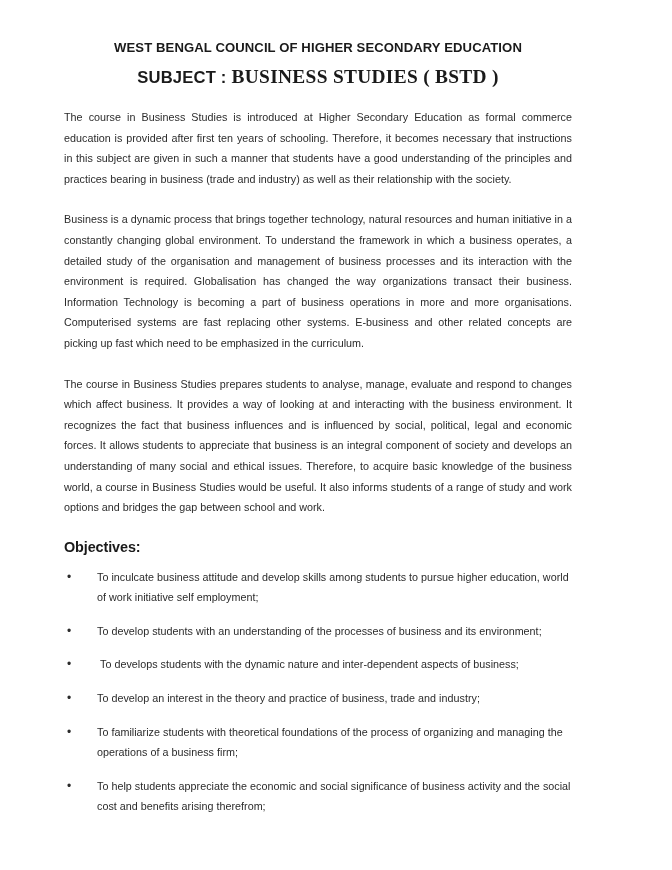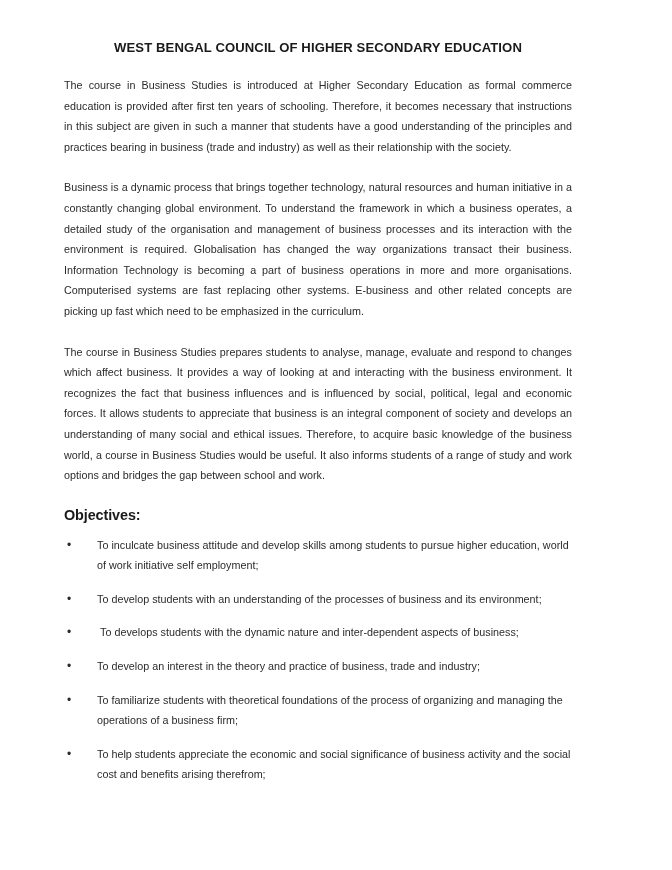--- a/index.html
+++ b/index.html
@@ -119,20 +119,23 @@
     white-space: pre-wrap;
   }
 </style>
 </head>
 <body>
 
 <div class="page">
 
   <header class="doc-header">
     <div class="header-line-1">WEST BENGAL COUNCIL OF HIGHER SECONDARY EDUCATION</div>
+    <div class="subject-line">
+      <span class="subject-label">SUBJECT :</span><span class="subject-value">BUSINESS STUDIES ( BSTD )</span>
+    </div>
   </header>
 
   <section>
 
     <p class="body-para para-gap-first">The course in Business Studies is introduced at Higher Secondary Education as formal commerce education is provided after first ten years of schooling. Therefore, it becomes necessary that instructions in this subject are given in such a manner that students have a good understanding of the principles and practices bearing in business (trade and industry) as well as their relationship with the society.</p>
 
     <p class="body-para para-gap">Business is a dynamic process that brings together technology, natural resources and human initiative in a constantly changing global environment. To understand the framework in which a business operates, a detailed study of the organisation and management of business processes and its interaction with the environment is required. Globalisation has changed the way organizations transact their business. Information Technology is becoming a part of business operations in more and more organisations. Computerised systems are fast replacing other systems. E-business and other related concepts are picking up fast which need to be emphasized in the curriculum.</p>
 
     <p class="body-para para-gap">The course in Business Studies prepares students to analyse, manage, evaluate and respond to changes which affect business. It provides a way of looking at and interacting with the business environment. It recognizes the fact that business influences and is influenced by social, political, legal and economic forces. It allows students to appreciate that business is an integral component of society and develops an understanding of many social and ethical issues. Therefore, to acquire basic knowledge of the business world, a course in Business Studies would be useful. It also informs students of a range of study and work options and bridges the gap between school and work.</p>
   </section>

